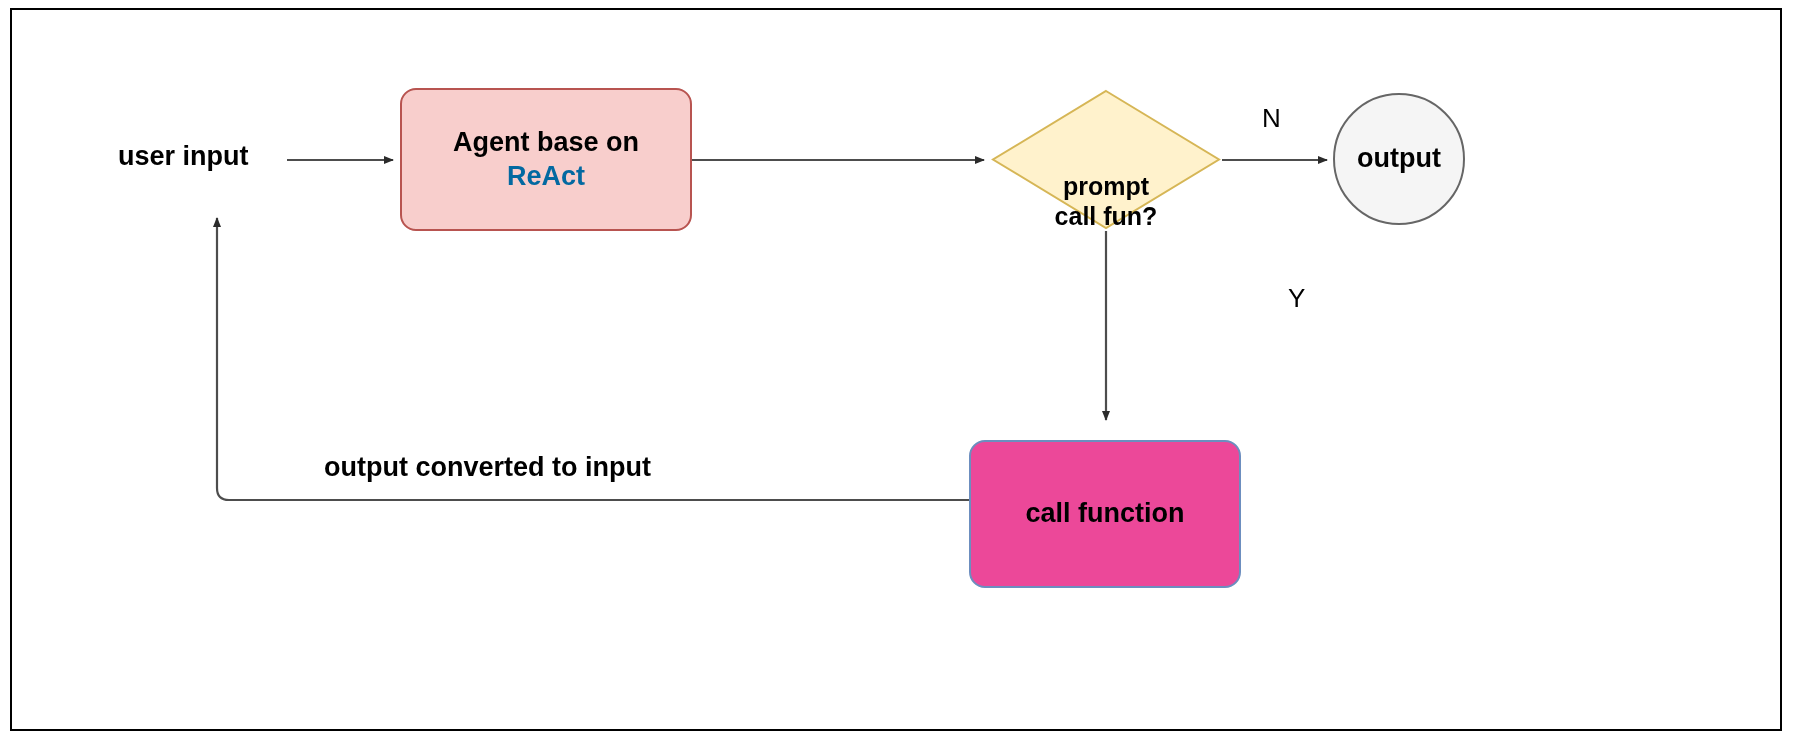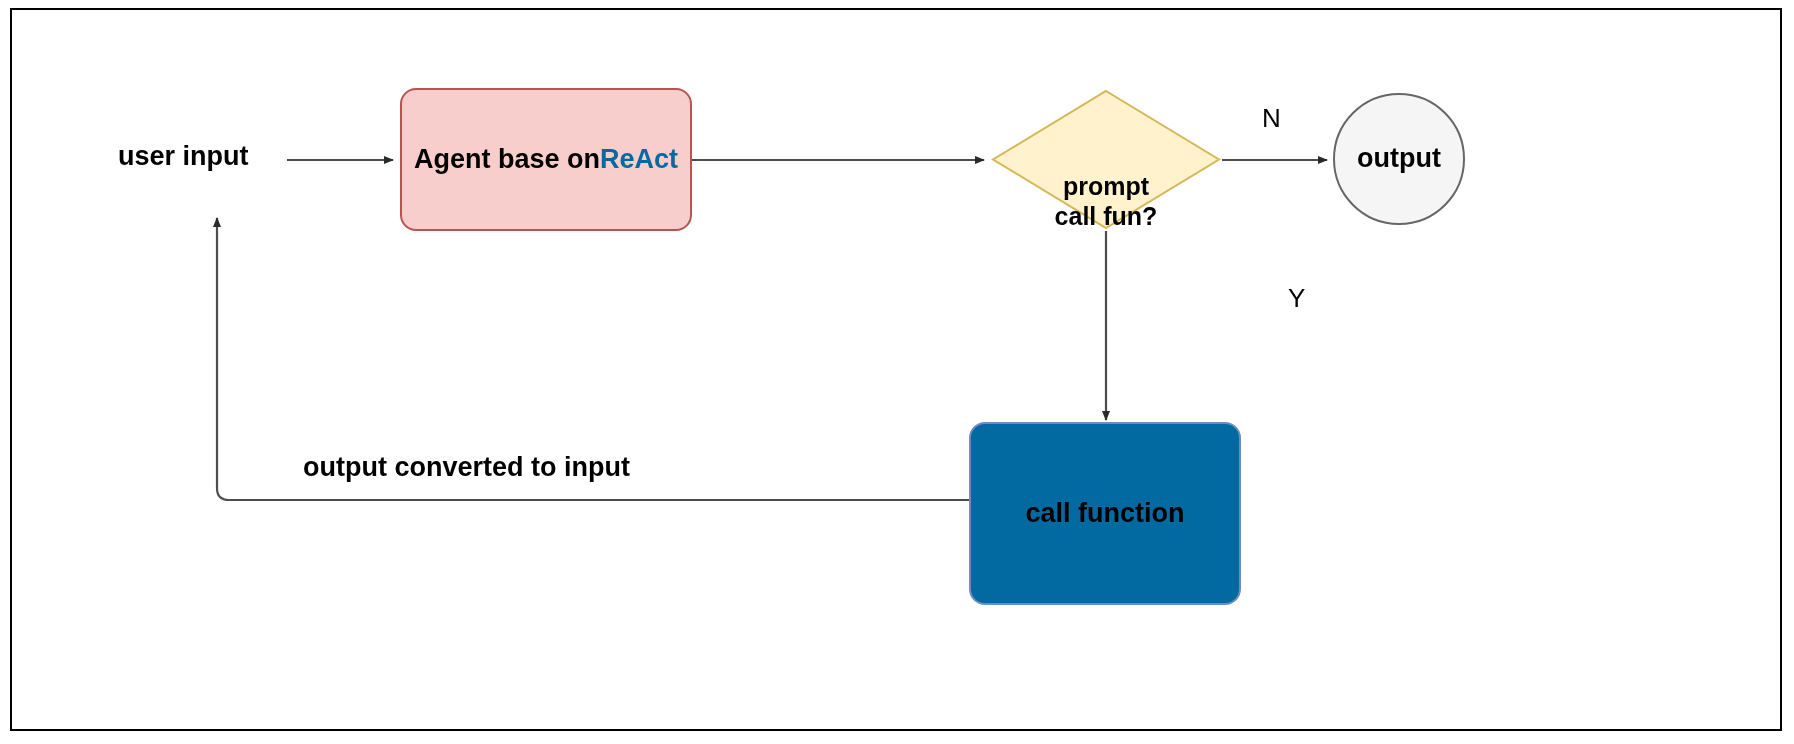--- a/index.html
+++ b/index.html
@@ -52,28 +52,28 @@
     border-style: solid;
     font-size: 27px;
   }
   #node-agent {
     left: 400px;
     top: 88px;
     width: 292px;
     height: 143px;
     background: #f8cecc;
     border-color: #b85450;
-    flex-direction: row;
+    flex-direction: column;
   }
   #node-callfunction {
     left: 969px;
-    top: 422px;
+    top: 440px;
     width: 272px;
-    height: 183px;
-    background: #0369a1;
+    height: 148px;
+    background: #ec4899;
     border-color: #6c8ebf;
   }
   #node-output {
     left: 1333px;
     top: 93px;
     width: 132px;
     height: 132px;
     background: #f5f5f5;
     border: 2px solid #666666;
     border-radius: 50%;
@@ -106,21 +106,21 @@
     font-weight: bold;
     color: #000000;
     white-space: nowrap;
   }
   #label-user-input {
     left: 118px;
     top: 141px;
     font-size: 27px;
   }
   #label-output-converted {
-    left: 303px;
+    left: 324px;
     top: 452px;
     font-size: 27px;
   }
   #label-n {
     left: 1262px;
     top: 103px;
     font-size: 26px;
     font-weight: normal;
   }
   #label-y {

